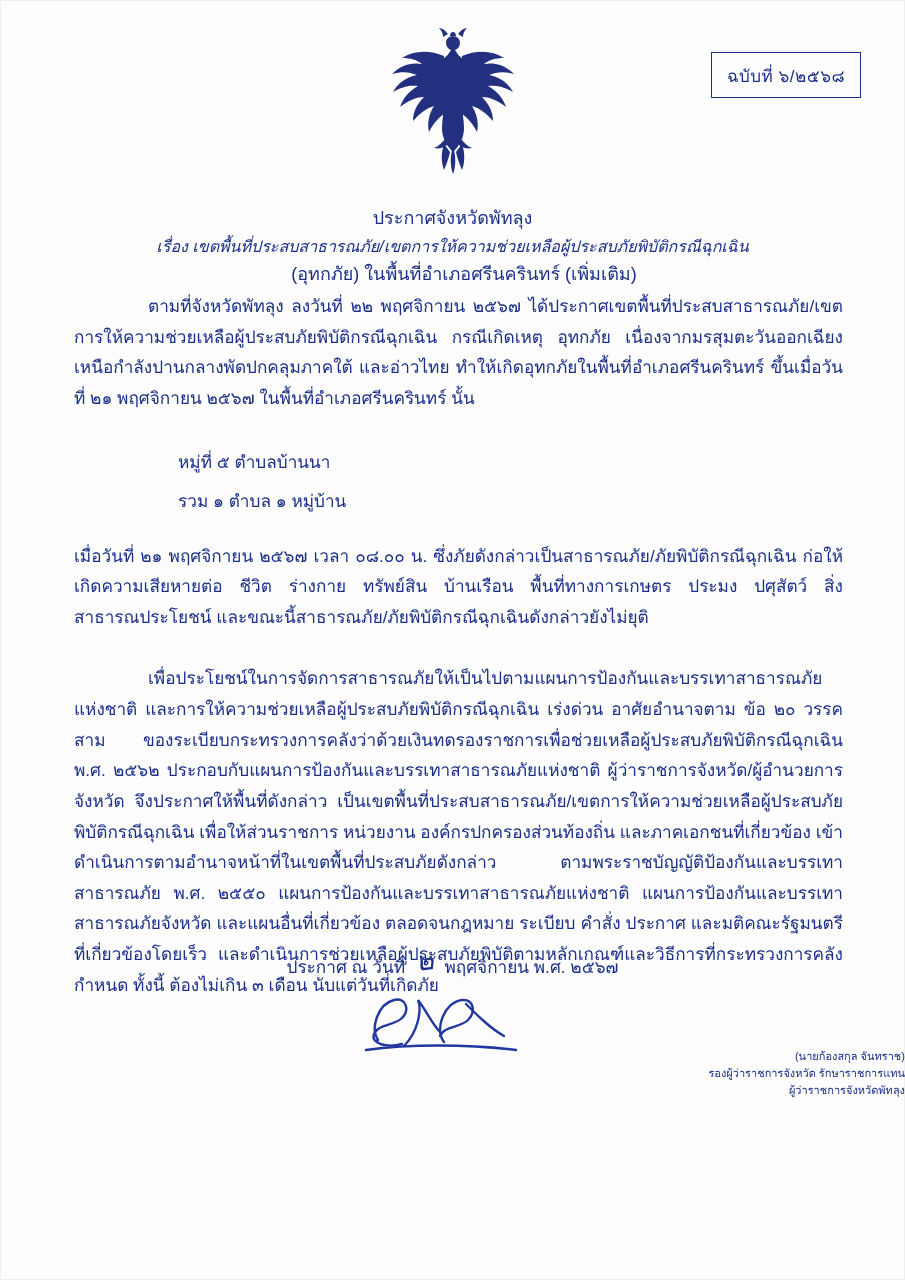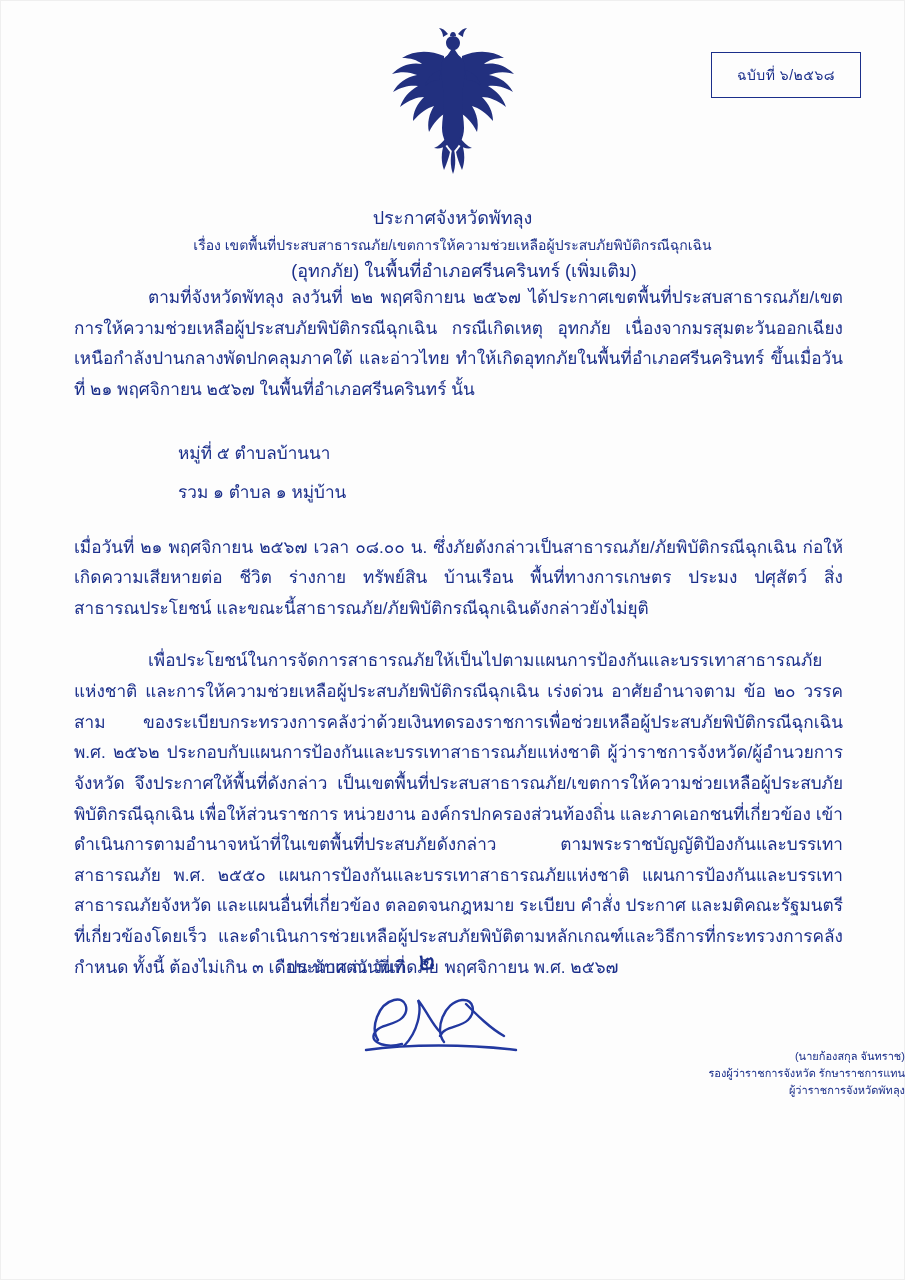--- a/index.html
+++ b/index.html
@@ -29,21 +29,21 @@
   .doc-number-box {
     position: absolute;
     right: 44px;
     top: 52px;
     width: 148px;
     height: 44px;
     border: 1.6px solid #1b2f8a;
     display: flex;
     align-items: center;
     justify-content: center;
-    font-size: 14px;
+    font-size: 17px;
     letter-spacing: .5px;
   }
 
   .garuda {
     position: absolute;
     left: 50%;
     transform: translateX(-50%);
     top: 26px;
     width: 150px;
     height: 150px;
@@ -51,38 +51,39 @@
 
   .header-block {
     position: absolute;
     left: 0;
     right: 0;
     top: 188px;
     text-align: center;
     line-height: 1.65;
   }
   .header-block .line1 { font-size: 18px; margin-top: 16px; }
-  .header-block .line2 { font-size: 14px; }
+  .header-block .line2 { font-size: 16px; font-style: italic; }
   .header-block .line3 { font-size: 18px; padding-left: 23px; }
 
   .body-block {
     position: absolute;
     left: 74px;
     right: 62px;
     top: 282px;
     font-size: 17.2px;
     line-height: 1.78;
     text-align: justify;
     text-justify: inter-word;
   }
   .para {
     margin: 0 0 6px 0;
   }
   .indent {
     text-indent: 74px;
+    margin-top: 9px;
   }
   .list-line {
     margin: 8px;
     padding-left: 96px;
   }
   .gap-sm { height: 10px; }
   .gap-md { height: 16px; }
 
   .sign-date {
     position: absolute;

